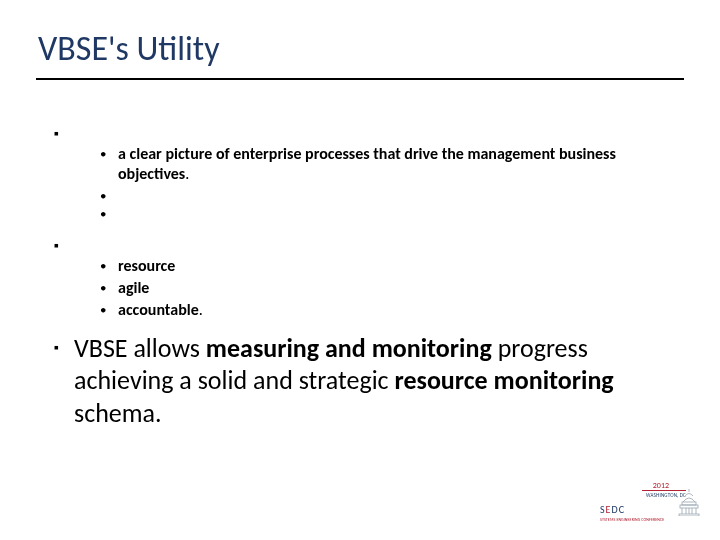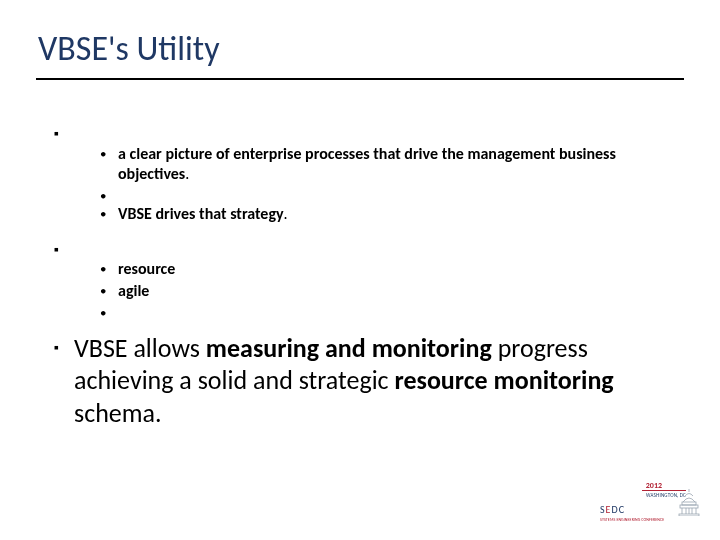--- a/index.html
+++ b/index.html
@@ -84,25 +84,25 @@
   .spacer { height: 10px; }
   .logo {
     position: absolute;
     right: 20px;
     bottom: 14px;
     width: 100px;
     height: 42px;
   }
   .logo-year {
     position: absolute;
-    right: 38px;
+    right: 31px;
     top: 0;
     font-size: 8px;
     color: #b22234;
-    font-weight: 700;
+    font-weight: 400;
   }
   .logo-underline {
     position: absolute;
     right: 14px;
     top: 10px;
     width: 44px;
     border-top: 1px solid #b22234;
   }
   .logo-sub {
     position: absolute;
@@ -158,23 +158,20 @@
       <span class="bullet">•</span>
       <span>
         <span class="bold">a clear picture of enterprise processes that drive the management business objectives</span><span class="normal">.</span>
       </span>
     </div>
     <div class="lvl2">
       <span class="bullet">•</span>
     </div>
     <div class="lvl2">
       <span class="bullet">•</span>
-      <span>
-        <span class="bold">VBSE drives that strategy</span><span class="normal">.</span>
-      </span>
     </div>
 
     <div class="spacer"></div>
 
     <div class="lvl1">
       <span class="bullet">▪</span>
     </div>
 
     <div class="lvl2">
       <span class="bullet">•</span>
@@ -183,20 +180,23 @@
       </span>
     </div>
     <div class="lvl2">
       <span class="bullet">•</span>
       <span>
         <span class="bold">agile</span><span class="normal"></span>
       </span>
     </div>
     <div class="lvl2">
       <span class="bullet">•</span>
+      <span>
+        <span class="bold">accountable</span><span class="normal">.</span>
+      </span>
     </div>
 
     <div class="spacer"></div>
 
     <div class="lvl1 lvl1-big">
       <span class="bullet">▪</span>
       <span>
         <span class="normal">VBSE allows </span><span class="bold">measuring and monitoring</span><span class="normal"> progress achieving a solid and strategic </span><span class="bold">resource monitoring </span><span class="normal">schema.</span>
       </span>
     </div>

